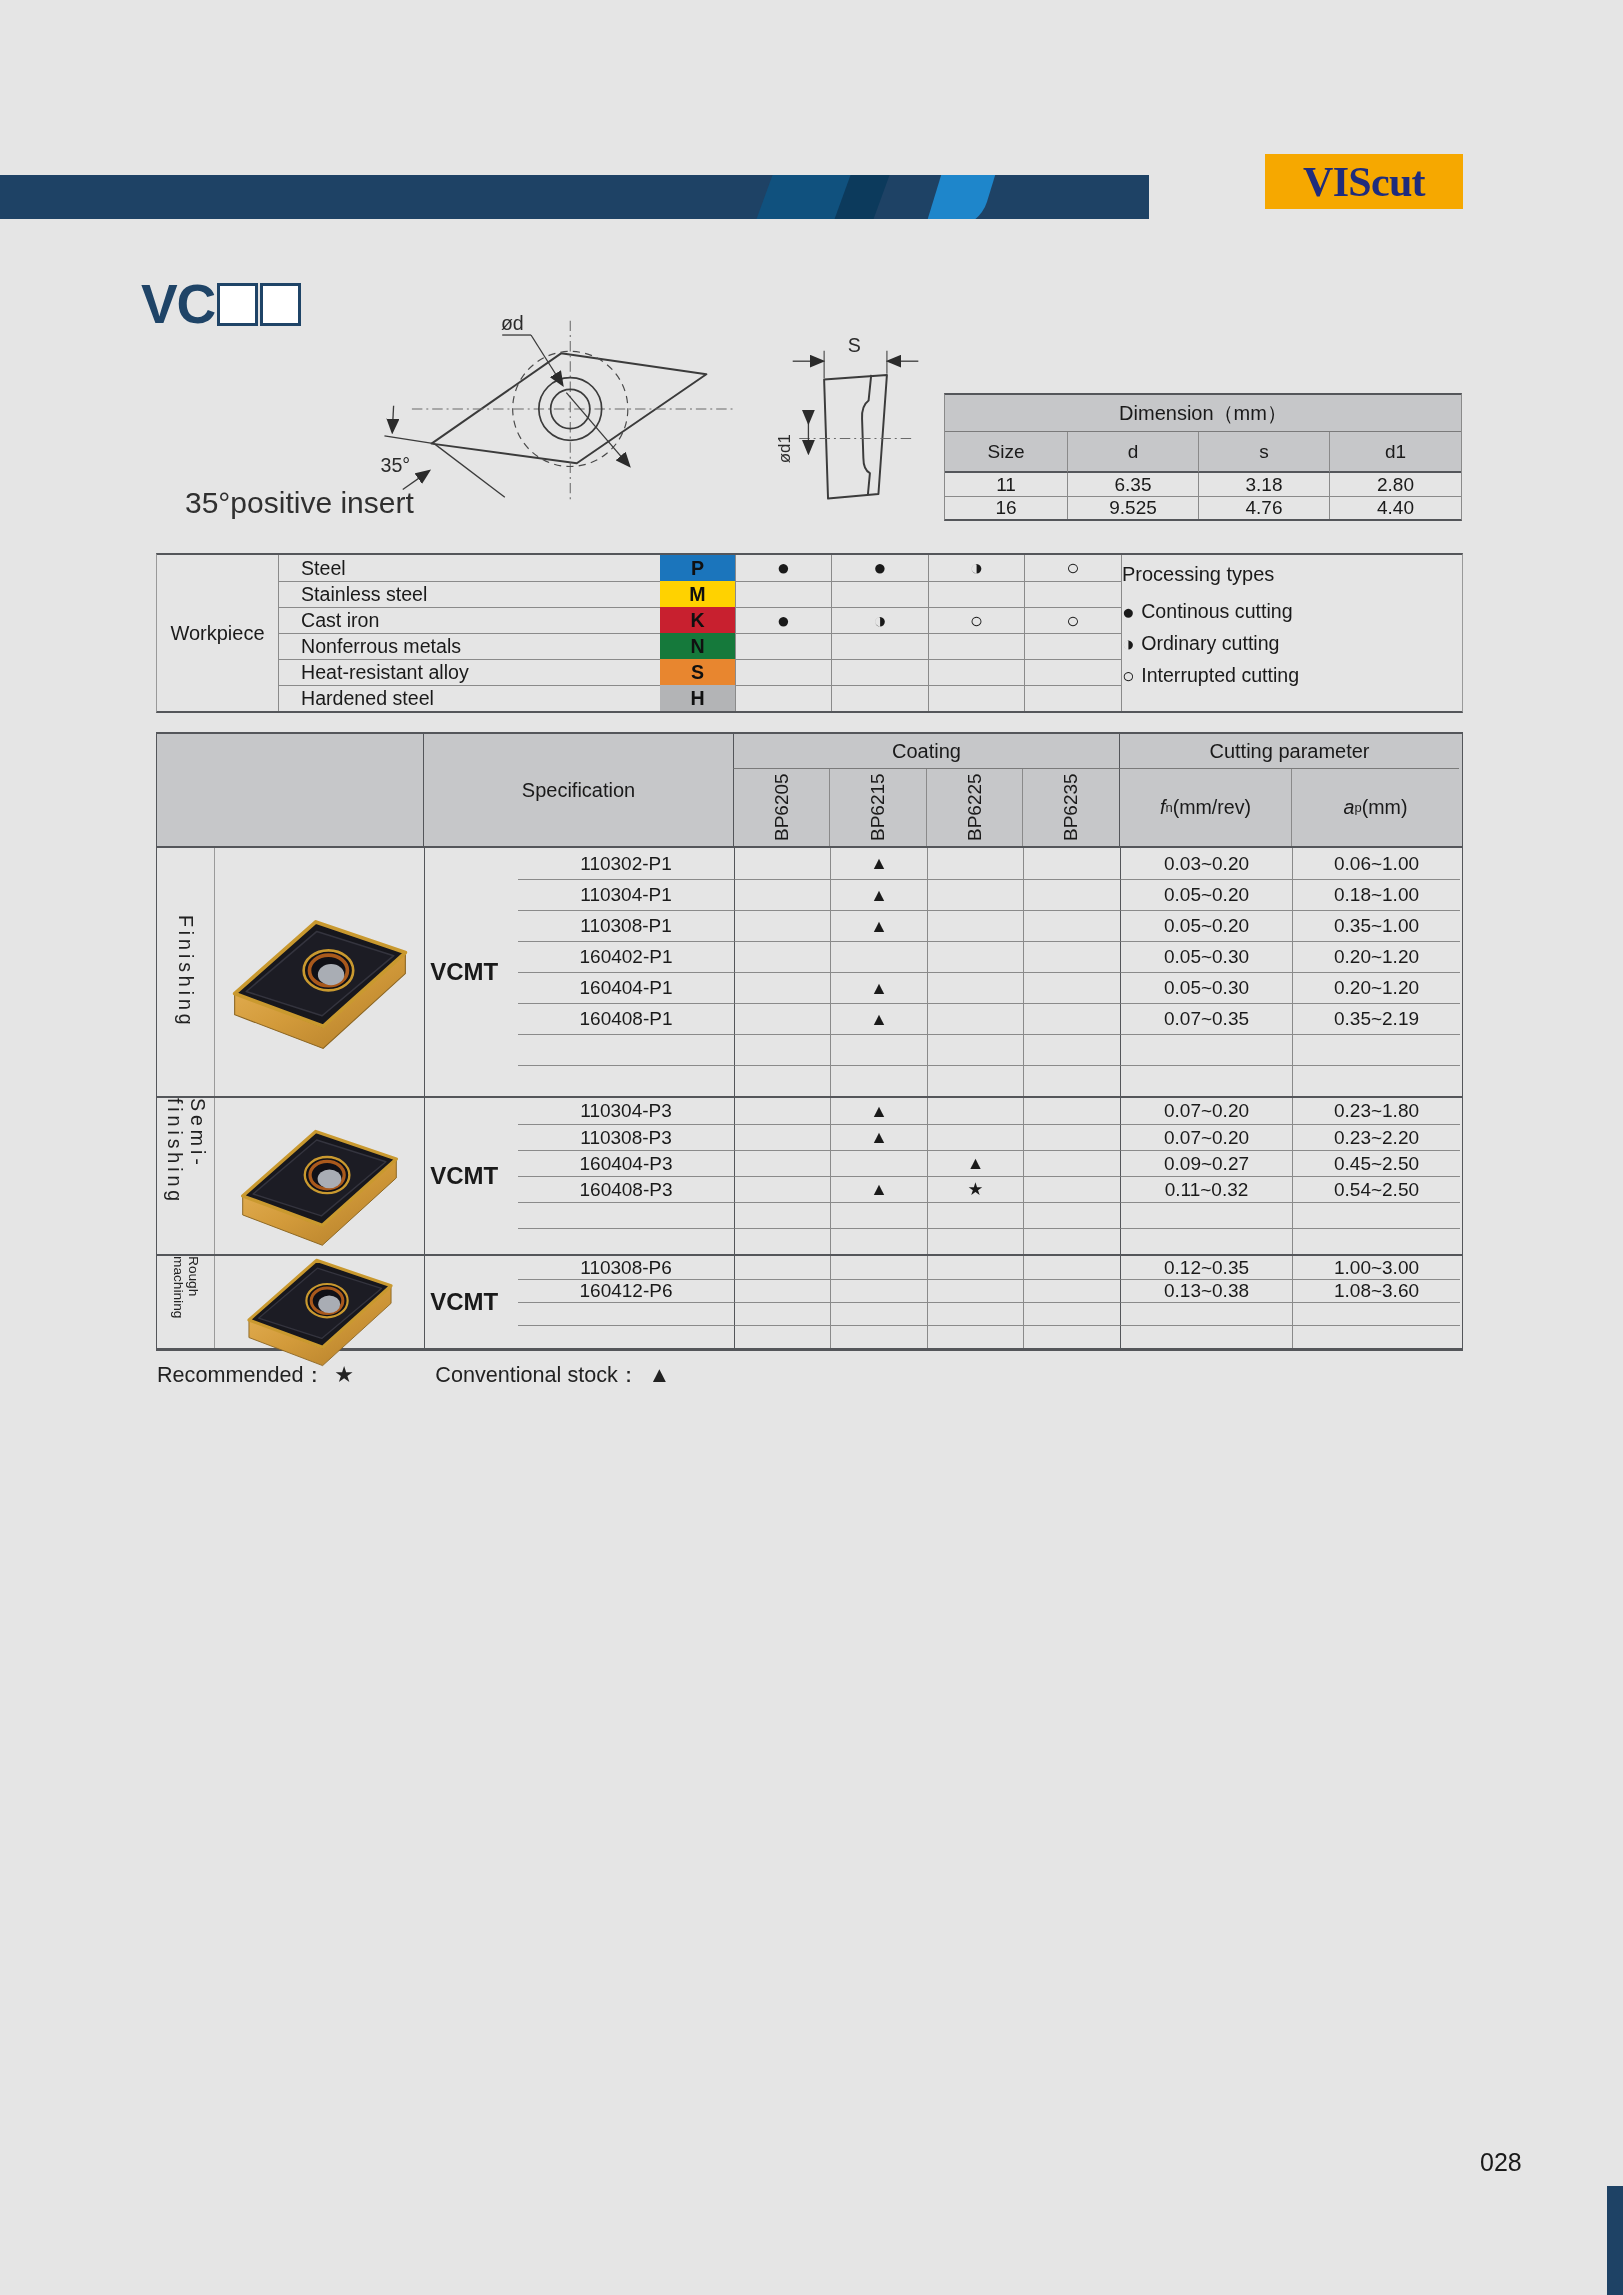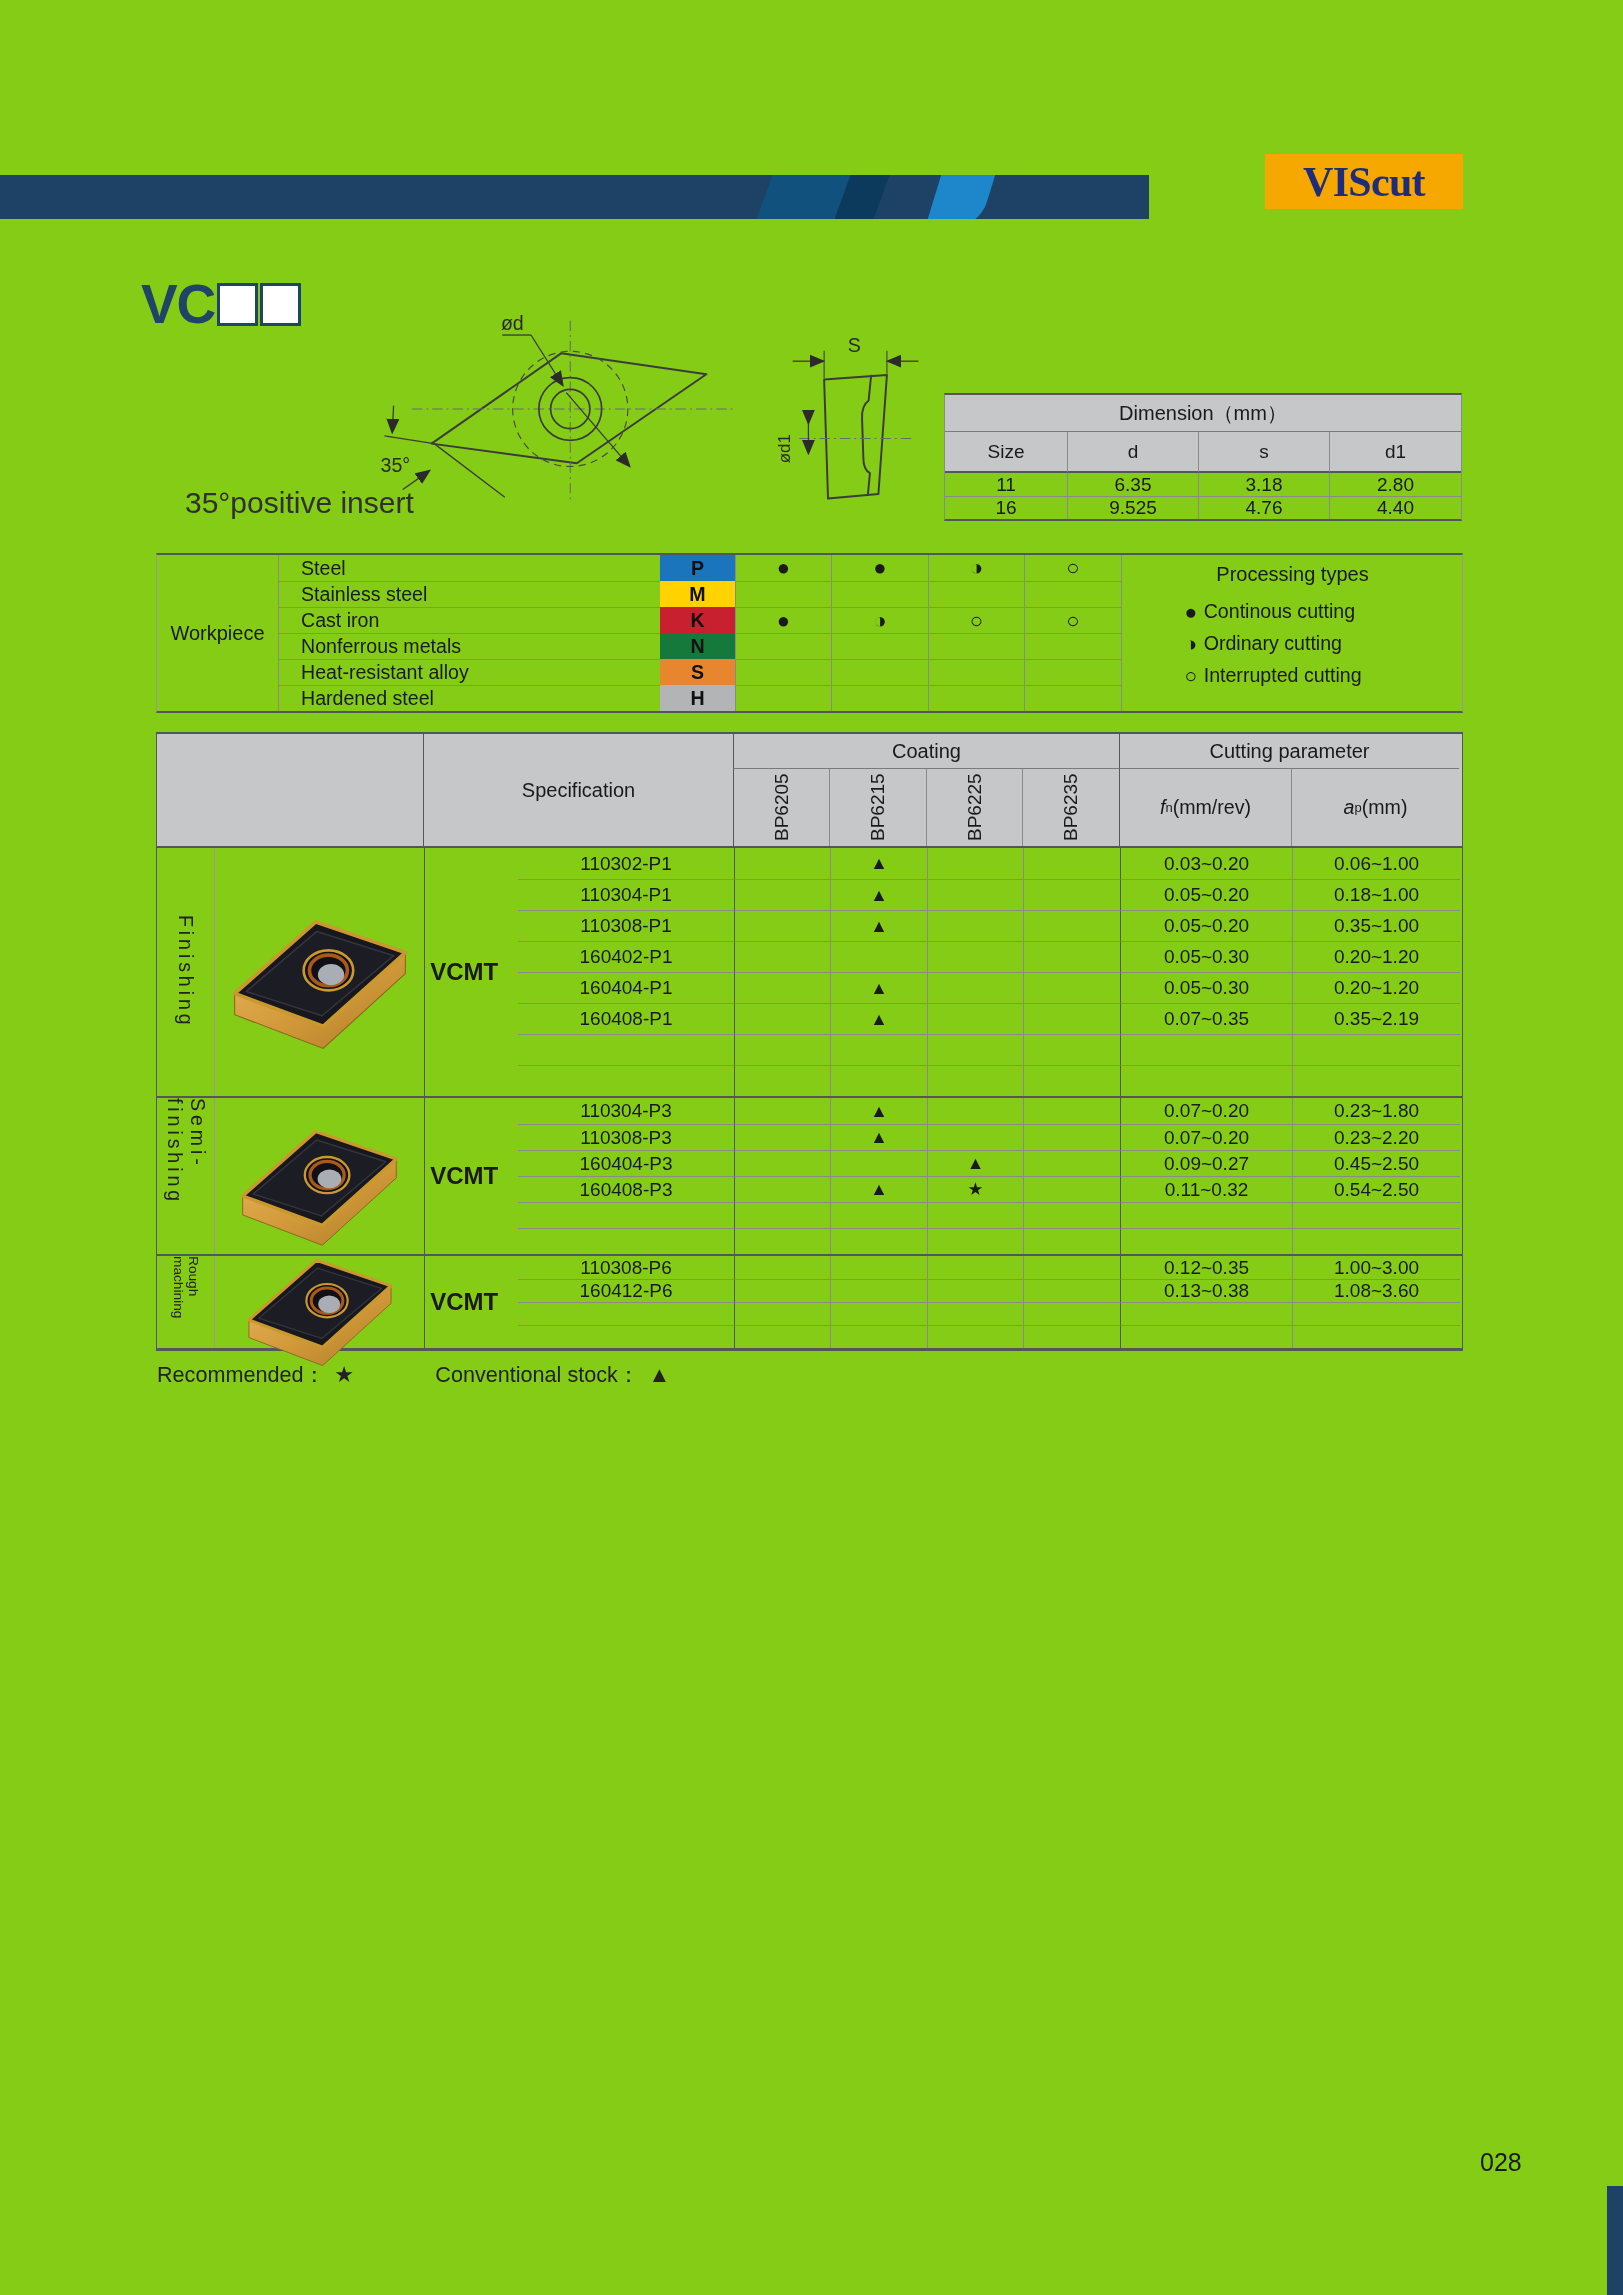--- a/index.html
+++ b/index.html
@@ -1,16 +1,16 @@
 <!DOCTYPE html>
 <html style="font-size:10.5px"><head>
 <meta charset="utf-8">
 <style>
   html,body{margin:0;padding:0;background:#ffffff;}
-  .page{position:relative;width:1623px;height:2295px;background:#84cc16;overflow:hidden;
+  .page{position:relative;width:1623px;height:2295px;background:#e5e5e5;overflow:hidden;
         font-family:"Liberation Sans",sans-serif;color:#1a1a1a;}
 
   
   .topbar{position:absolute;left:0;top:175px;width:1149px;height:44px;background:#1E4265;overflow:hidden;}
   .deco{position:absolute;top:-6.5px;height:59px;}
   .deco1{left:764px;width:98px;background:#10517E;transform:skewX(-20deg);}
   .deco2{left:842px;width:39px;background:#0C3A5C;transform:skewX(-20deg);}
   .deco3{left:934px;width:54px;background:#1E86CB;transform:skewX(-17deg);border-radius:0 0 26px 0;}
   .logo{position:absolute;left:1265px;top:154px;width:198px;height:55px;background:#F6A800;
         display:flex;align-items:center;justify-content:center;}
@@ -42,21 +42,21 @@
   .wtable{position:absolute;left:156px;top:553px;width:1305px;
           border-top:2.6px solid #54565A;border-bottom:2.6px solid #54565A;
           border-left:0.7px solid #999;border-right:0.7px solid #999;
           display:grid;grid-template-columns:122px 381px 75px 96px 97px 96px 97px 342px;
           grid-template-rows:repeat(6,26px);font-size:19.6px;}
   .wtable .wlabel{display:flex;align-items:center;justify-content:center;border-right:0.7px solid #8a8a8a;font-size:20px;}
   .wtable .mat{display:flex;align-items:center;padding-left:22px;}
   .wtable .chip{display:flex;align-items:center;justify-content:center;font-weight:bold;color:#101010;}
   .wtable .circ{display:flex;align-items:center;justify-content:center;border-left:0.7px solid #8a8a8a;font-size:22px;}
   .wtable .rline{border-top:0.7px solid #8a8a8a;}
-  .wtable .proc{border-left:0.7px solid #8a8a8a;display:flex;flex-direction:column;align-items:center;padding-top:3.9px;}
+  .wtable .proc{border-left:0.7px solid #8a8a8a;display:flex;flex-direction:column;padding-top:3.9px;}
   .proc .ptitle{font-size:20px;margin:3.9px 0 9.2px 0;}
   .proc .pitem{display:flex;align-items:center;gap:6.5px;width:216px;font-size:19.6px;margin:4.6px 0;}
   .proc .psym{font-size:21px;line-height:1;}
   .chip-P{background:#1B75BC;} .chip-M{background:#FFD200;} .chip-K{background:#C8202F;}
   .chip-N{background:#15793B;} .chip-S{background:#E8862F;} .chip-H{background:#B3B4B6;}
 
   
   .mtable{position:absolute;left:156px;top:732px;width:1305px;
           border-top:2.6px solid #54565A;border-bottom:3.9px solid #54565A;
           border-left:1.3px solid #54565A;border-right:1.3px solid #54565A;}

